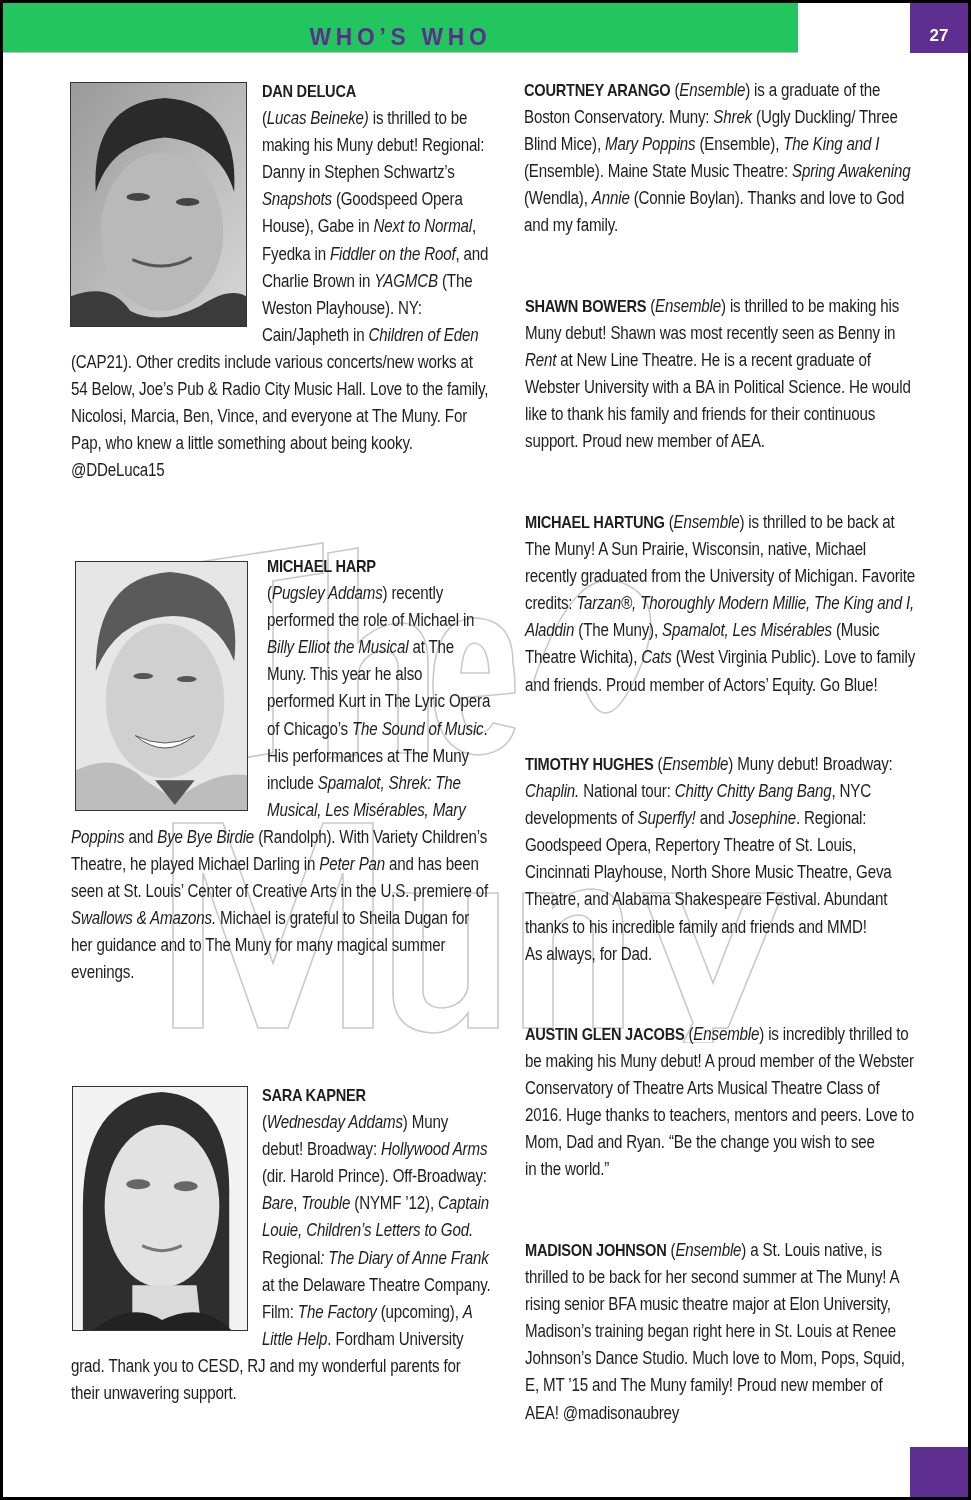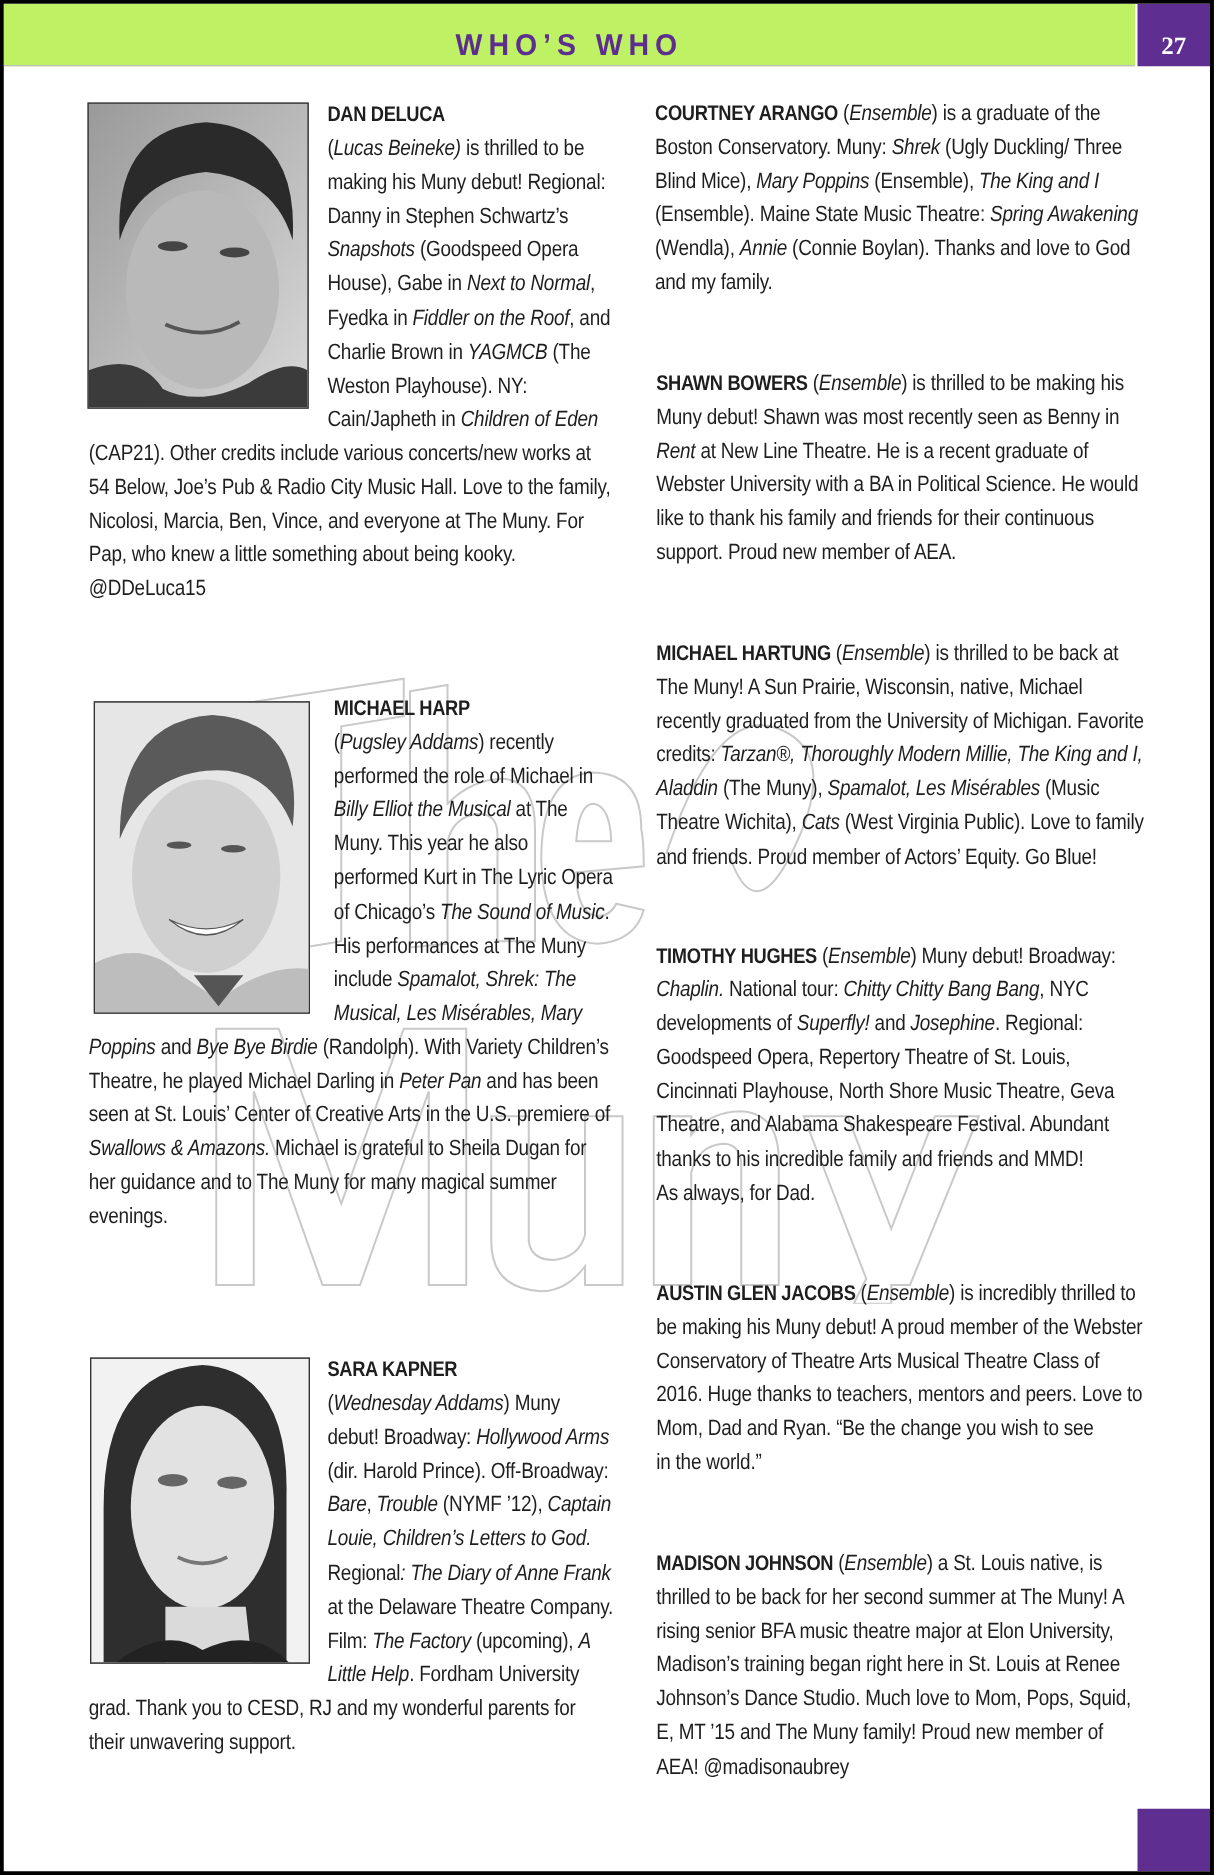--- a/index.html
+++ b/index.html
@@ -4,37 +4,37 @@
   <style>
     * { box-sizing: border-box; margin: 0; padding: 0; }
     html, body { width: 971px; height: 1500px; background: #000; overflow: hidden; }
     .page {
       position: absolute; left: 3px; top: 3px; width: 965px; height: 1494px;
       background: #fff; overflow: hidden;
       font-family: "Liberation Sans Narrow", "Liberation Sans", sans-serif;
       color: #1e1e1e;
     }
     .header {
-      position: absolute; left: 0; top: 0; width: 905px; height: 50px;
-      background: #bef264; border-bottom: 1px solid #bdbdbf;
+      position: absolute; left: 0; top: 0; width: 795px; height: 50px;
+      background: #22c55e; border-bottom: 1px solid #bdbdbf;
     }
     .header-title {
       position: absolute; left: 0; right: 0; top: 20px; text-align: center;
       color: #5d2e8e; font-weight: bold; font-size: 24px; letter-spacing: 5px;
       font-family: "Liberation Sans", sans-serif;
       transform: scaleX(0.95);
     }
     .page-tab {
       position: absolute; left: 907px; top: 0; width: 58px; height: 50px;
       background: #5e2f90;
     }
     .page-number {
       position: absolute; left: 0; right: 0; top: 23px; text-align: center;
-      color: #fff; font-weight: bold; font-size: 20px;
-      font-family: Liberation Serif, serif;
+      color: #fff; font-weight: bold; font-size: 17px;
+      font-family: Liberation Sans, sans-serif;
     }
     .bottom-tab {
       position: absolute; left: 907px; top: 1444px; width: 58px; height: 50px;
       background: #5e2f90;
     }
 
     .watermark {
       position: absolute; left: 150px; top: 520px; width: 680px; height: 520px;
       pointer-events: none;
     }

